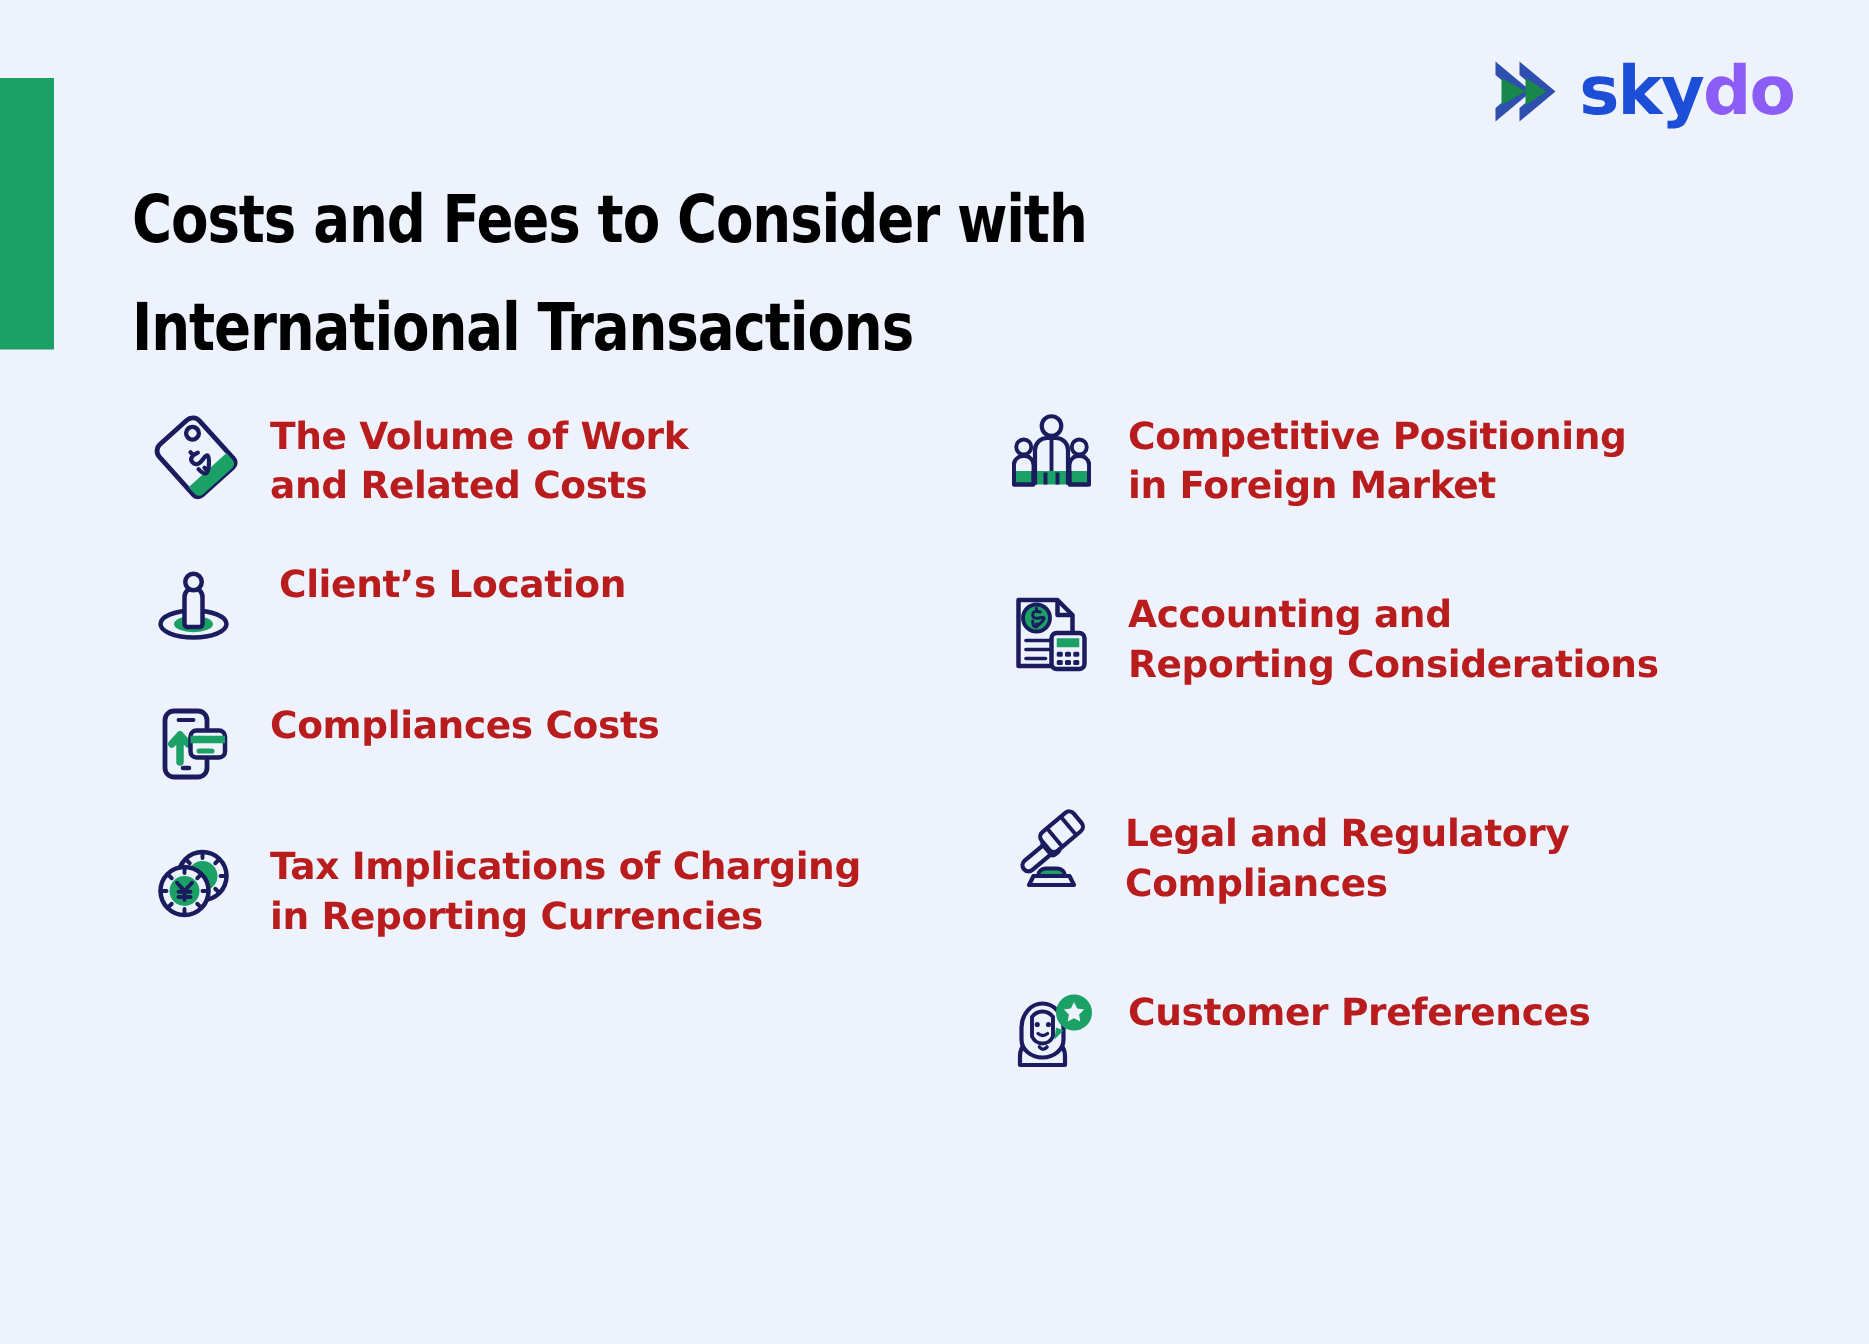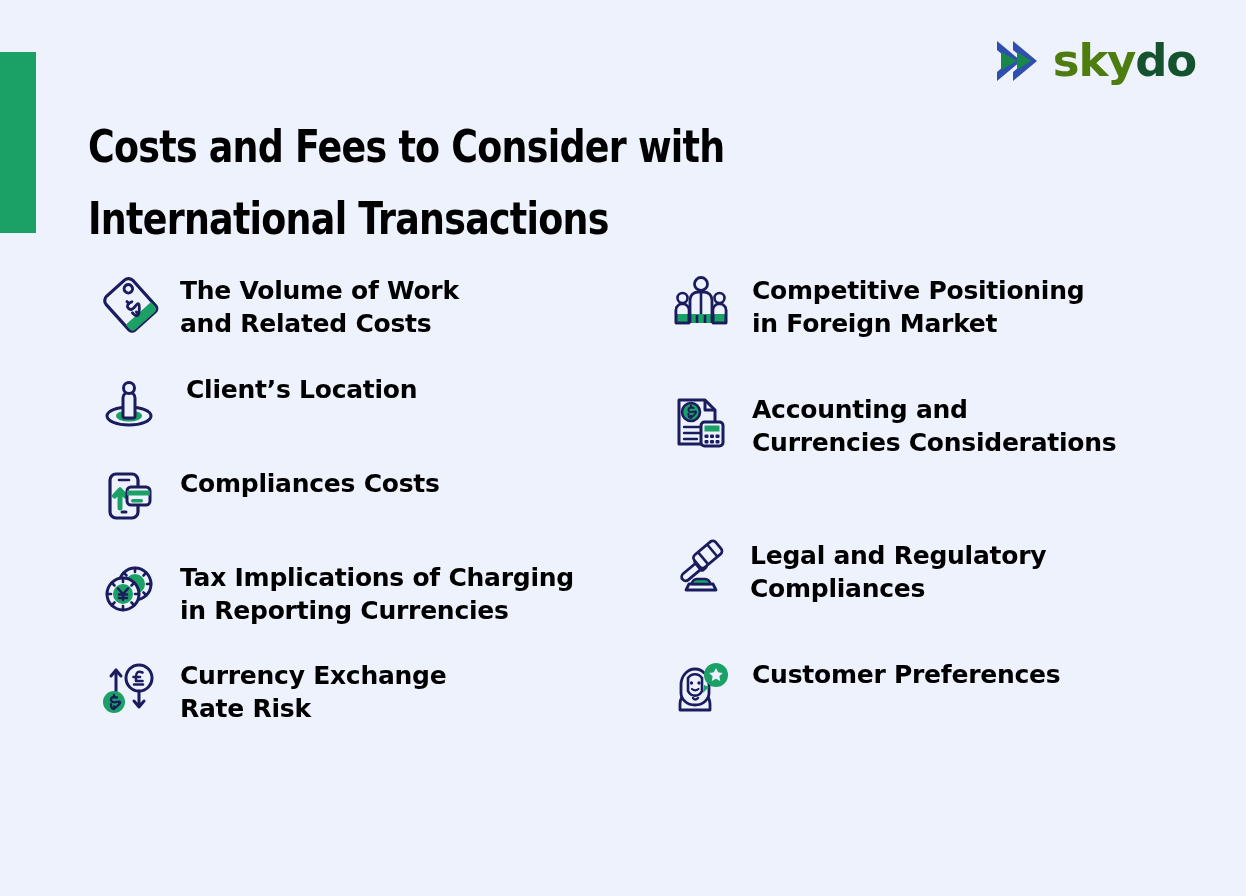--- a/index.html
+++ b/index.html
@@ -40,22 +40,22 @@
     display: block;
   }
   #logo .logo-word {
     font-size: 45px;
     font-weight: 700;
     letter-spacing: -1.2px;
     line-height: 1;
     white-space: nowrap;
     font-family: "DejaVu Sans", sans-serif;
   }
-  #logo .logo-sky { color: #4d7c0f; }
-  #logo .logo-do  { color: #14532d; }
+  #logo .logo-sky { color: #1d4ed8; }
+  #logo .logo-do  { color: #8b5cf6; }
 
   
   #page-title {
     position: absolute;
     left: 88px;
     top: 82px;
     width: 830px;
     font-size: 44px;
     line-height: 1.62;
     font-weight: 700;
@@ -87,21 +87,21 @@
     height: 66px;
     display: flex;
     align-items: center;
     justify-content: center;
   }
   .feature-icon svg { display: block; }
   .feature-label {
     font-size: 25px;
     font-weight: 700;
     line-height: 1.33;
-    color: #000000;
+    color: #b91c1c;
     letter-spacing: -0.25px;
     padding-top: 4px;
     font-family: "DejaVu Sans", "Liberation Sans", sans-serif;
   }
   .feature-label .l-line { display: block; white-space: nowrap; }
 
   
   #column-left  .feature-item:nth-child(1) { margin-bottom: 28px; }
   #column-left  .feature-item:nth-child(2) { margin-bottom: 28px; gap: 24px; }
   #column-left  .feature-item:nth-child(3) { margin-bottom: 28px; }
@@ -218,36 +218,20 @@
           <path d="M19 28.5 L24 34 L29 28.5 M20 34.5 h8 M20 38 h8 M24 34 v6" fill="none" stroke="#1b1c5e" stroke-width="2.6" stroke-linecap="round" stroke-linejoin="round"></path>
         </g>
       </svg>
     </span>
     <span class="feature-label">
       <span class="l-line">Tax Implications of Charging</span>
       <span class="l-line">in Reporting Currencies</span>
     </span>
   </div>
 
-  <div class="feature-item">
-    <span class="feature-icon">
-      <svg width="60" height="60" viewBox="0 0 60 60" xmlns="http://www.w3.org/2000/svg">
-        <path d="M17 36 v-24 M17 12 l-5 6 M17 12 l5 6" fill="none" stroke="#1b1c5e" stroke-width="3" stroke-linecap="round" stroke-linejoin="round"></path>
-        <circle cx="15" cy="44" r="11" fill="#1ba066"></circle>
-        <path d="M18 39.5 q-6 -1.6 -6 2 t6 2.4 t0 4.4 t-6 -2 M15 37 v2.5 M15 48.5 v2.5" fill="none" stroke="#1b1c5e" stroke-width="2.4" stroke-linecap="round"></path>
-        <circle cx="40" cy="20" r="13" fill="none" stroke="#1b1c5e" stroke-width="3"></circle>
-        <path d="M43.5 14.5 q-6.5 -2.5 -6.5 4 v4.5 h6.5 M34.5 19 h6.5 M35 26.5 h9" fill="none" stroke="#1b1c5e" stroke-width="2.6" stroke-linecap="round" stroke-linejoin="round"></path>
-        <path d="M40 33 v16 M40 49 l-5 -6 M40 49 l5 -6" fill="none" stroke="#1b1c5e" stroke-width="3" stroke-linecap="round" stroke-linejoin="round"></path>
-      </svg>
-    </span>
-    <span class="feature-label">
-      <span class="l-line">Currency Exchange</span>
-      <span class="l-line">Rate Risk</span>
-    </span>
-  </div>
 
 </div>
 
 <div class="column" id="column-right">
 
   <div class="feature-item">
     <span class="feature-icon">
       <svg width="60" height="60" viewBox="0 0 60 60" xmlns="http://www.w3.org/2000/svg">
 
         <path d="M5 50 v-13 a6 6 0 0 1 6 -6 h1 a6 6 0 0 1 6 6 v13 z" fill="#1ba066" stroke="#1b1c5e" stroke-width="2.6" stroke-linejoin="round"></path>
@@ -292,21 +276,21 @@
           <rect x="39" y="42.5" width="4" height="3.4" rx="1"></rect>
           <rect x="44.5" y="42.5" width="4" height="3.4" rx="1"></rect>
           <rect x="33.5" y="48" width="4" height="3.4" rx="1"></rect>
           <rect x="39" y="48" width="4" height="3.4" rx="1"></rect>
           <rect x="44.5" y="48" width="4" height="3.4" rx="1"></rect>
         </g>
       </svg>
     </span>
     <span class="feature-label">
       <span class="l-line">Accounting and</span>
-      <span class="l-line">Currencies Considerations</span>
+      <span class="l-line">Reporting Considerations</span>
     </span>
   </div>
 
   <div class="feature-item">
     <span class="feature-icon">
       <svg width="60" height="60" viewBox="0 0 60 60" xmlns="http://www.w3.org/2000/svg">
 
         <path d="M15 52 h30 l-3 -6 h-24 z" fill="#eef2fd" stroke="#1b1c5e" stroke-width="2.8" stroke-linejoin="round"></path>
         <path d="M21 46 h18 a5 5 0 0 0 -5 -5 h-8 a5 5 0 0 0 -5 5 z" fill="#1ba066" stroke="#1b1c5e" stroke-width="2.6" stroke-linejoin="round"></path>
 

